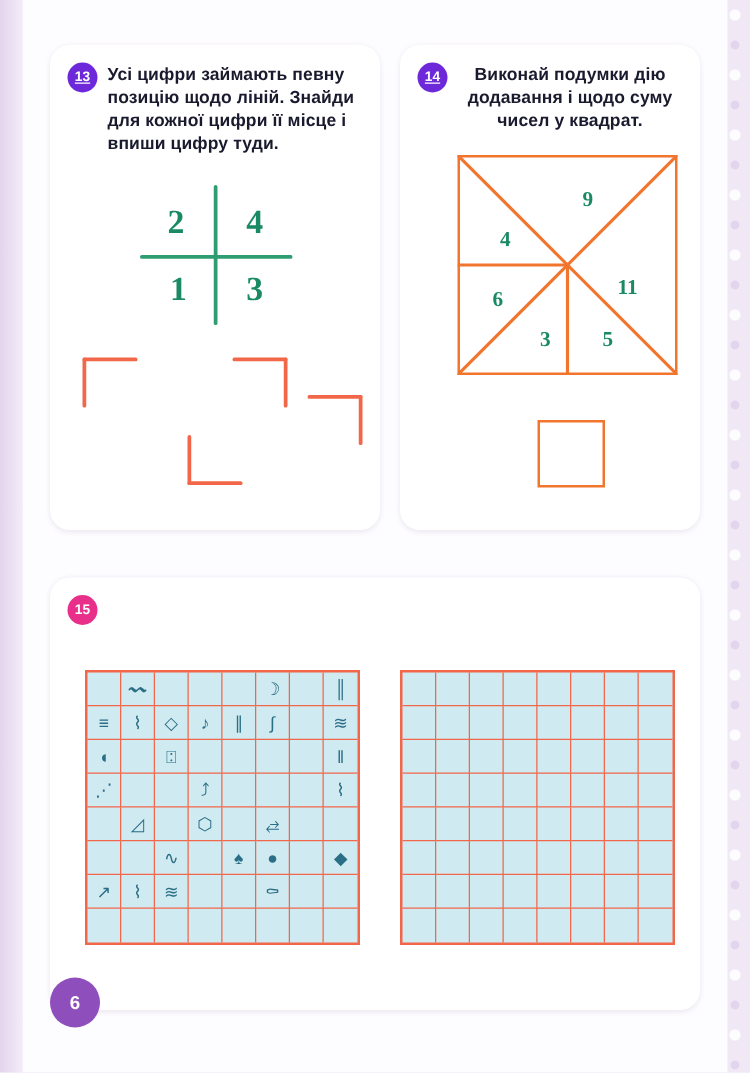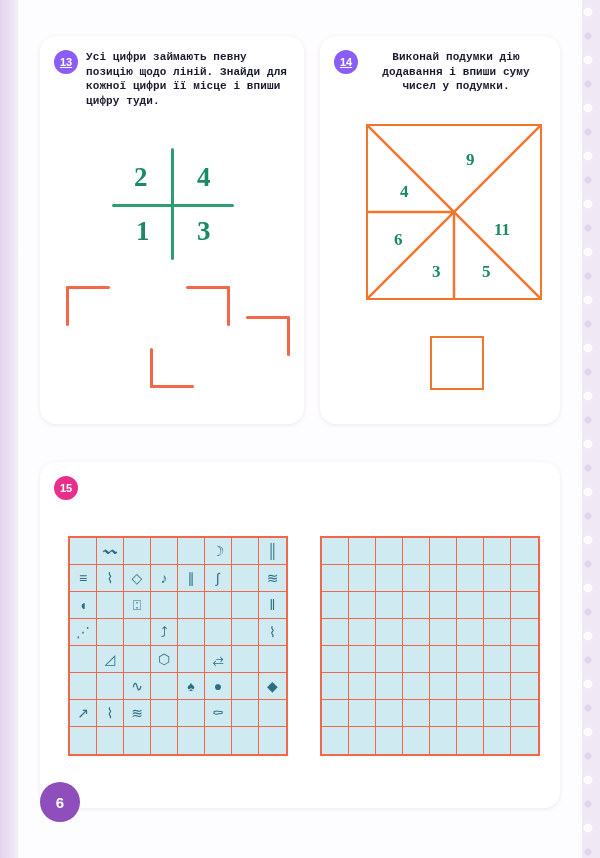--- a/index.html
+++ b/index.html
@@ -36,26 +36,25 @@
   #card-13{left:40px;top:36px;width:264px;height:388px;}
   #card-14{left:320px;top:36px;width:240px;height:388px;text-align:center;}
   #card-15{left:40px;top:462px;width:520px;height:346px;}
 
   .task-head{display:flex;align-items:flex-start;padding:14px 14px 0 14px;}
   .num-badge{
     flex:none;width:24px;height:24px;border-radius:50%;
     display:flex;align-items:center;justify-content:center;
     color:#fff;font-size:11px;font-weight:bold;margin-right:8px;
   }
-  .badge-blue{background:#8b5cf6;text-decoration:underline;}
+  .badge-blue{background:#6d28d9;text-decoration:underline;}
   .badge-pink{background:#e8308a;}
   .task-text{
-    font-size:11px;line-height:1.32;color:#1a1a2e;font-weight:bold;
+    font-size:14px;line-height:1.32;color:#1a1a2e;font-weight:bold;
     letter-spacing:0.1px;
-    font-family:Liberation Mono, monospace;
   }
   .task-text-15{font-size:12.5px;color:#1a1a2e;font-weight:bold;padding-top:4px;}
 
   
   .cross-wrap{position:absolute;left:0;top:108px;width:264px;height:120px;}
   .cross-v{position:absolute;left:131px;top:4px;width:3px;height:112px;background:#2e9e72;border-radius:2px;}
   .cross-h{position:absolute;left:72px;top:60px;width:122px;height:3px;background:#2e9e72;border-radius:2px;}
   .digit{
     position:absolute;color:#1a8a63;font-size:27px;font-weight:bold;
     font-family:"Liberation Serif", serif;
@@ -148,21 +147,21 @@
     <div class="cr" style="left:206px;top:30px;">
       <div class="h" style="left:0;top:0;width:44px;"></div>
       <div class="v" style="left:41px;top:0;height:40px;"></div>
     </div>
   </div>
 </div>
 
 <div class="card" id="card-14">
   <div class="task-head">
     <div class="num-badge badge-blue">14</div>
-    <div class="task-text">Виконай подумки дію додавання і впиши суму чисел у подумки.</div>
+    <div class="task-text">Виконай подумки дію додавання і щодо суму чисел у квадрат.</div>
   </div>
 
   <div class="sq14">
     <div class="brd"></div>
     <svg viewBox="0 0 176 176" width="176" height="176">
       <g stroke="#f2752e" stroke-width="2.5" fill="none">
         <line x1="0" y1="0" x2="176" y2="176"></line>
         <line x1="176" y1="0" x2="0" y2="176"></line>
         <line x1="88" y1="88" x2="0" y2="88"></line>
         <line x1="88" y1="88" x2="88" y2="176"></line>

